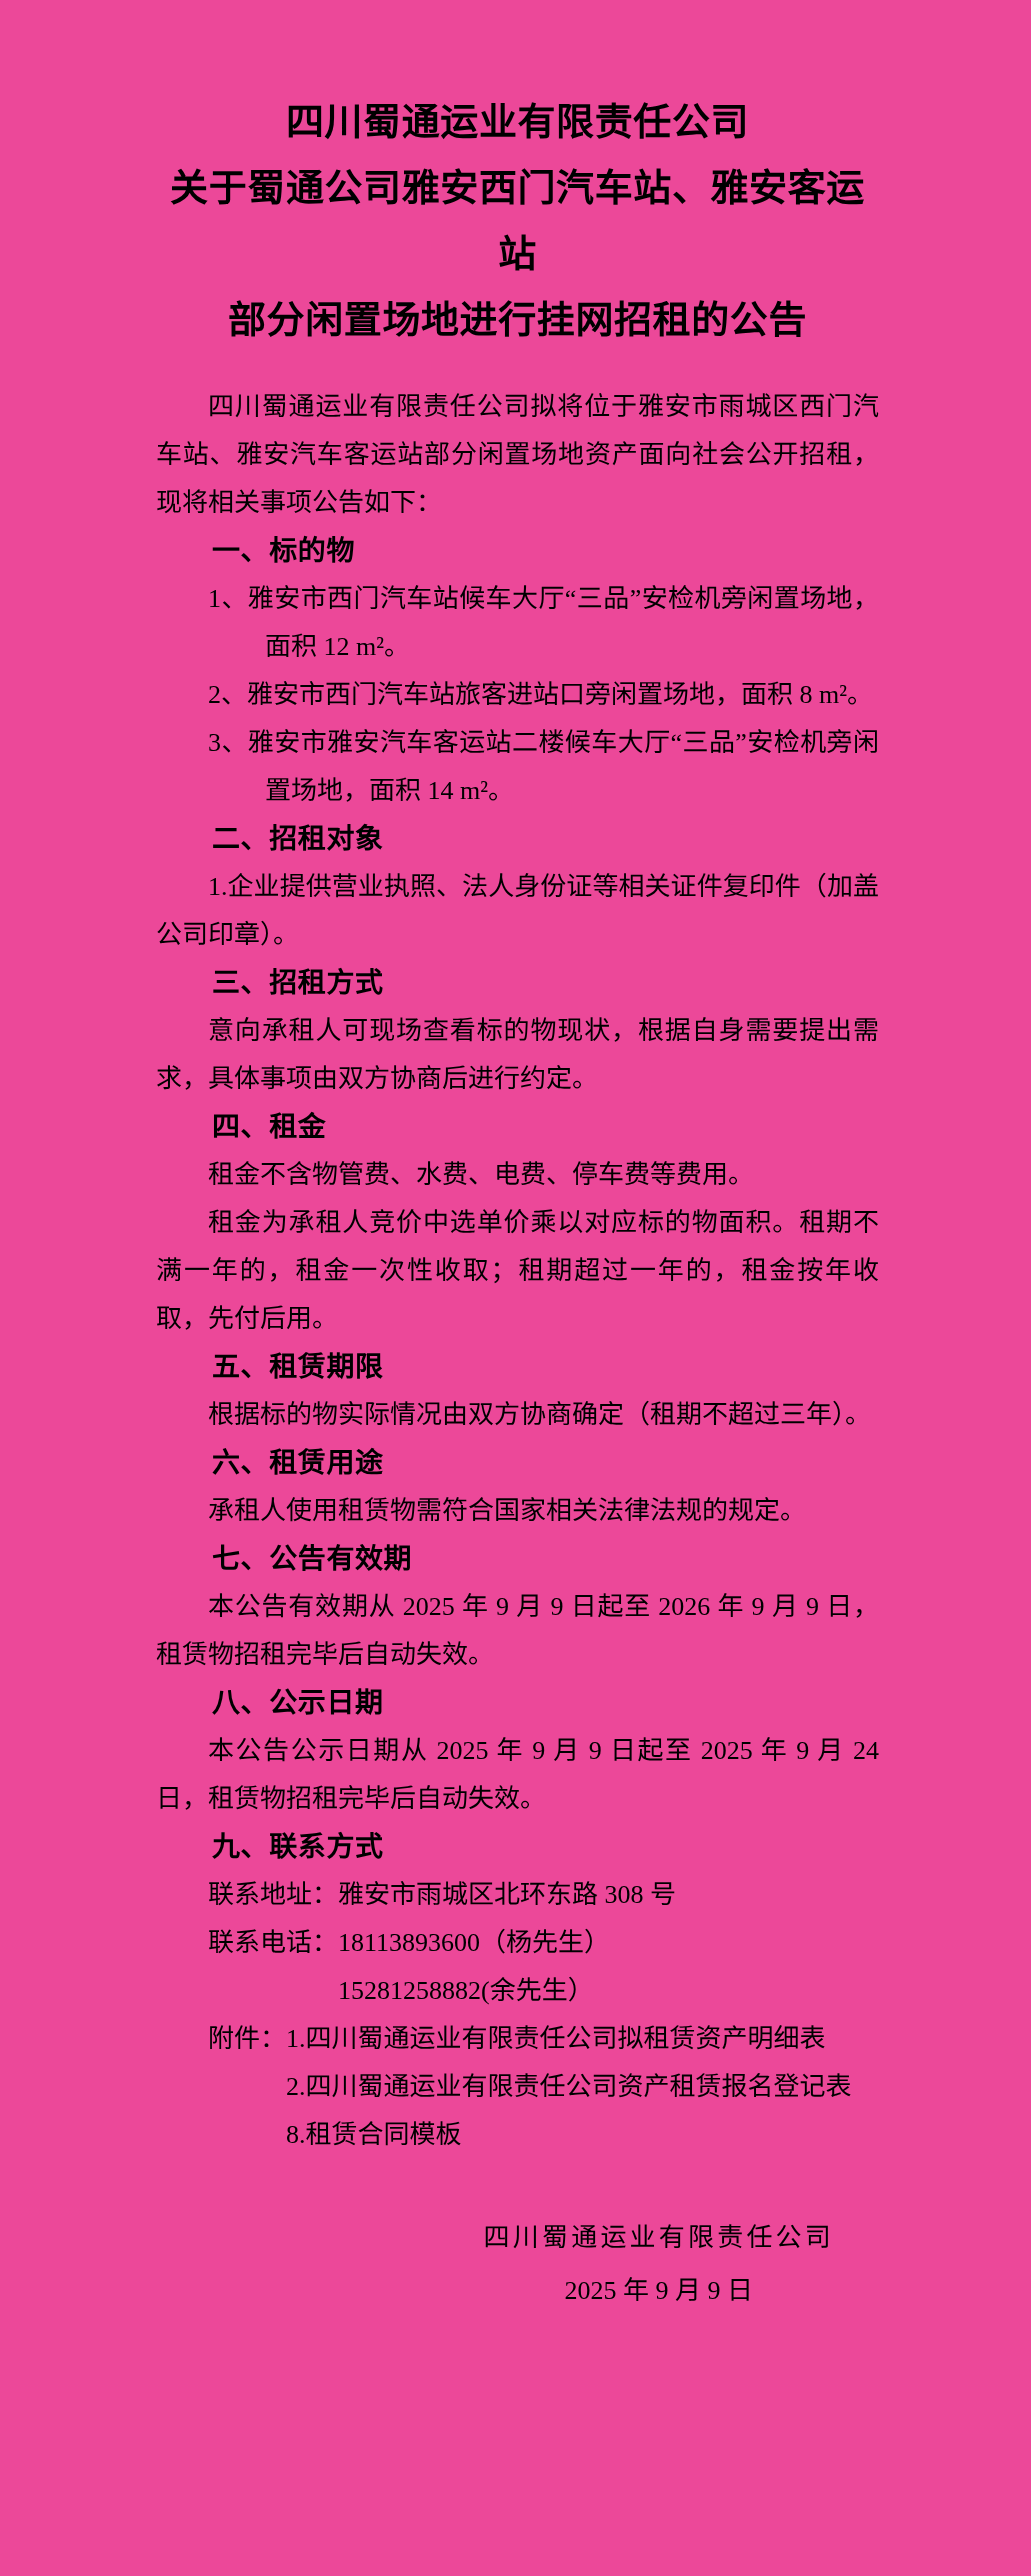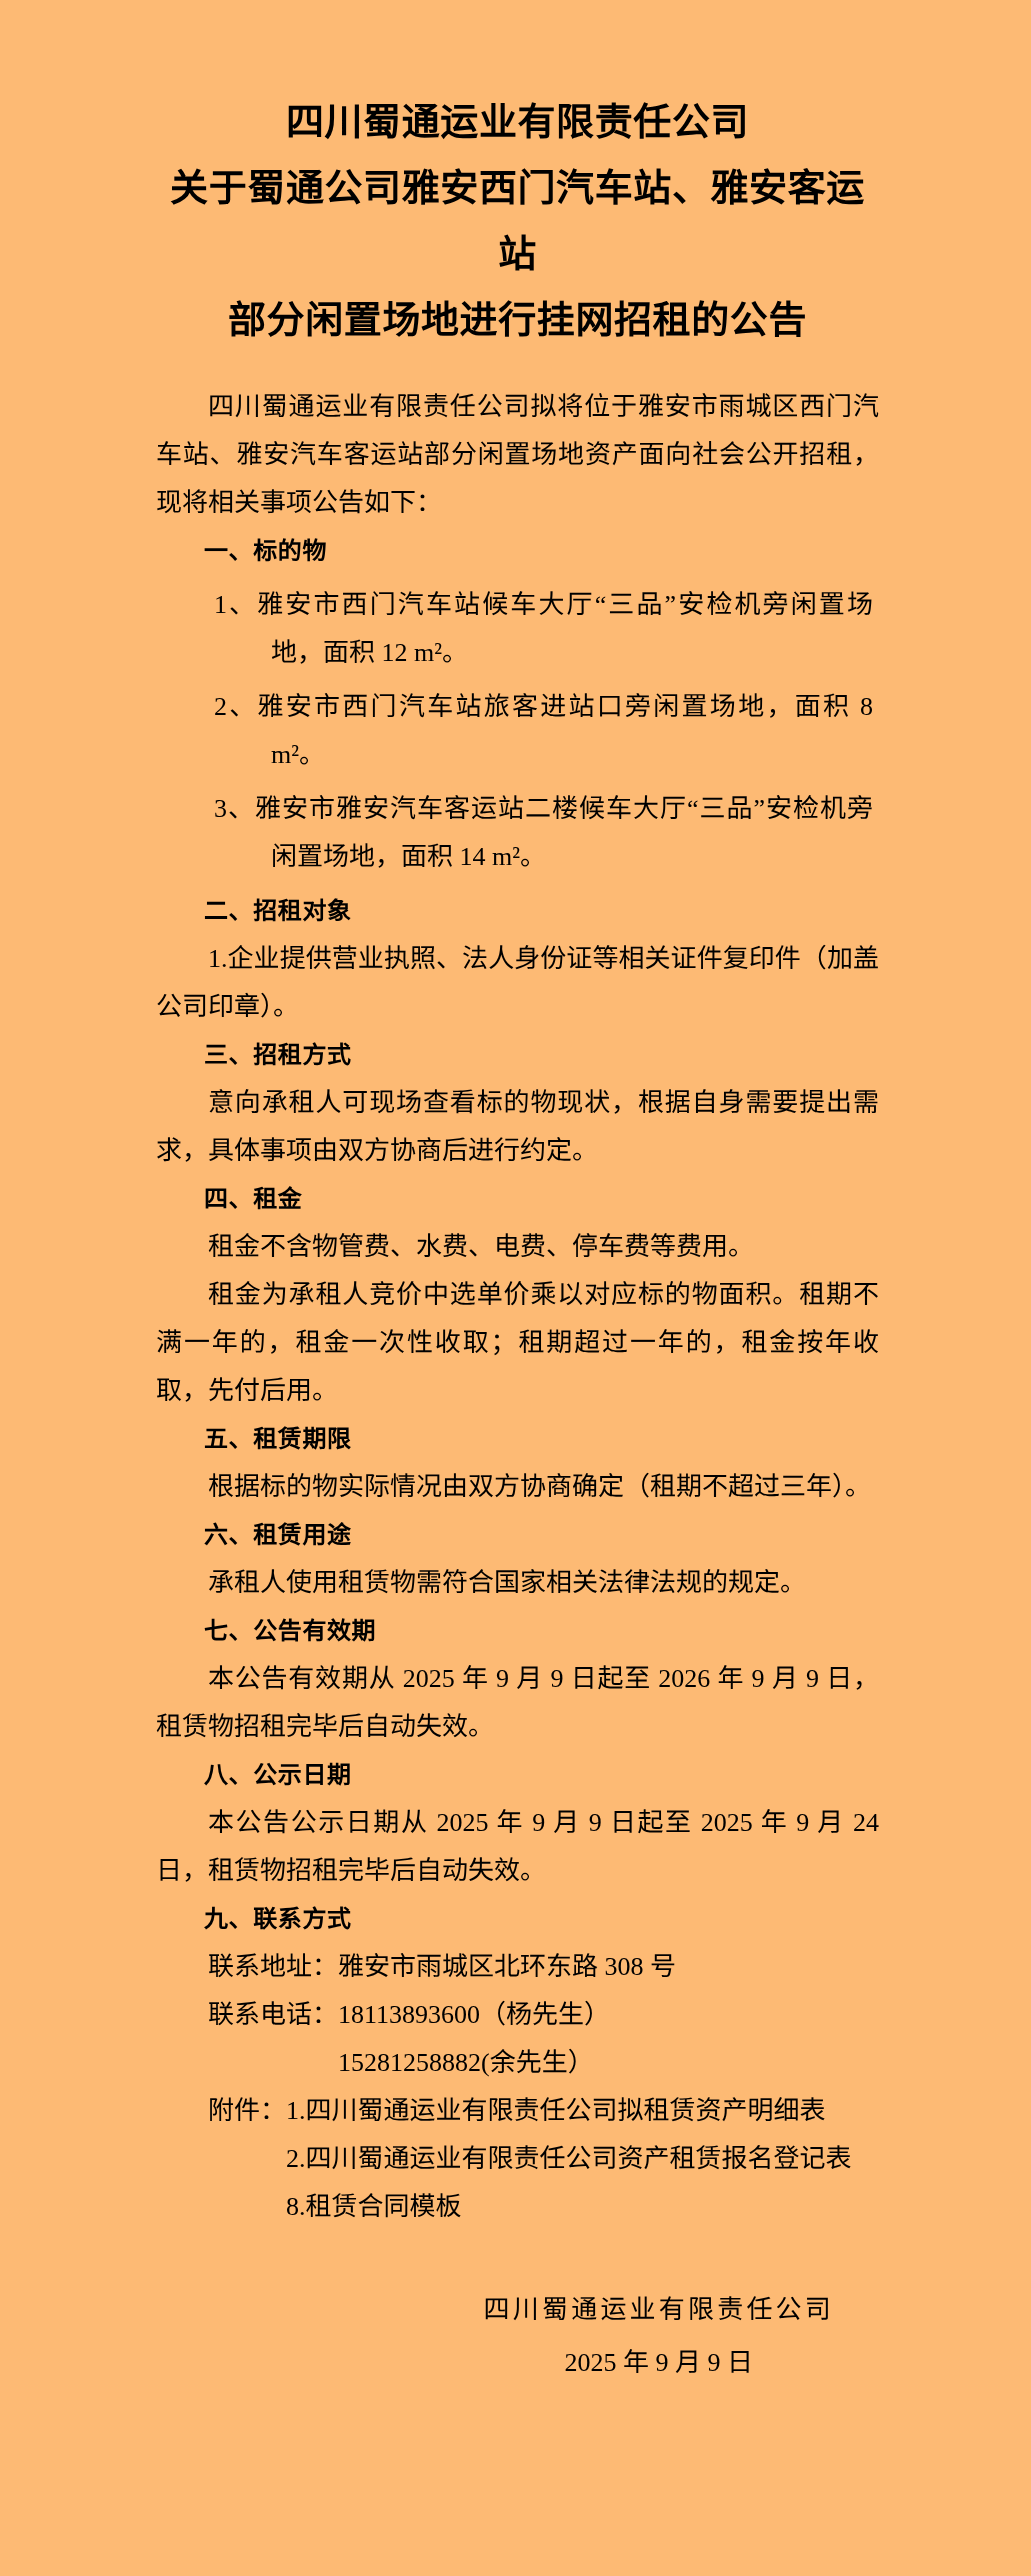--- a/index.html
+++ b/index.html
@@ -4,21 +4,21 @@
 <style>
   html, body {
     margin: 0;
     padding: 0;
     background: #ffffff;
   }
   .page {
     position: relative;
     width: 1031px;
     height: 2576px;
-    background: #fdba74;
+    background: #ec4899;
     color: #000000;
     overflow: hidden;
     font-family: "Liberation Serif", "DejaVu Serif", serif;
     font-size: 26px;
     line-height: 48px;
     box-sizing: border-box;
     padding: 89px 152px 0 156px;
   }
   .doc-title {
     font-size: 38px;
@@ -28,28 +28,28 @@
     font-family: "Liberation Serif", "DejaVu Serif", serif;
     margin: 0 0 30px 0;
     letter-spacing: 0.6px;
   }
   .para {
     margin: 0;
     text-indent: 2em;
     text-align: justify;
   }
   .item {
-    margin: 6px;
+    margin: 0;
     padding-left: 109px;
     text-indent: -57px;
     text-align: justify;
   }
   .heading {
     margin: 0;
-    font-size: 24px;
+    font-size: 28px;
     line-height: 48px;
     font-weight: bold;
     font-family: "Liberation Sans", "DejaVu Sans", sans-serif;
     text-indent: 2em;
     letter-spacing: 0.6px;
   }
   .phone-cont {
     margin: 0;
     text-indent: 7em;
   }

